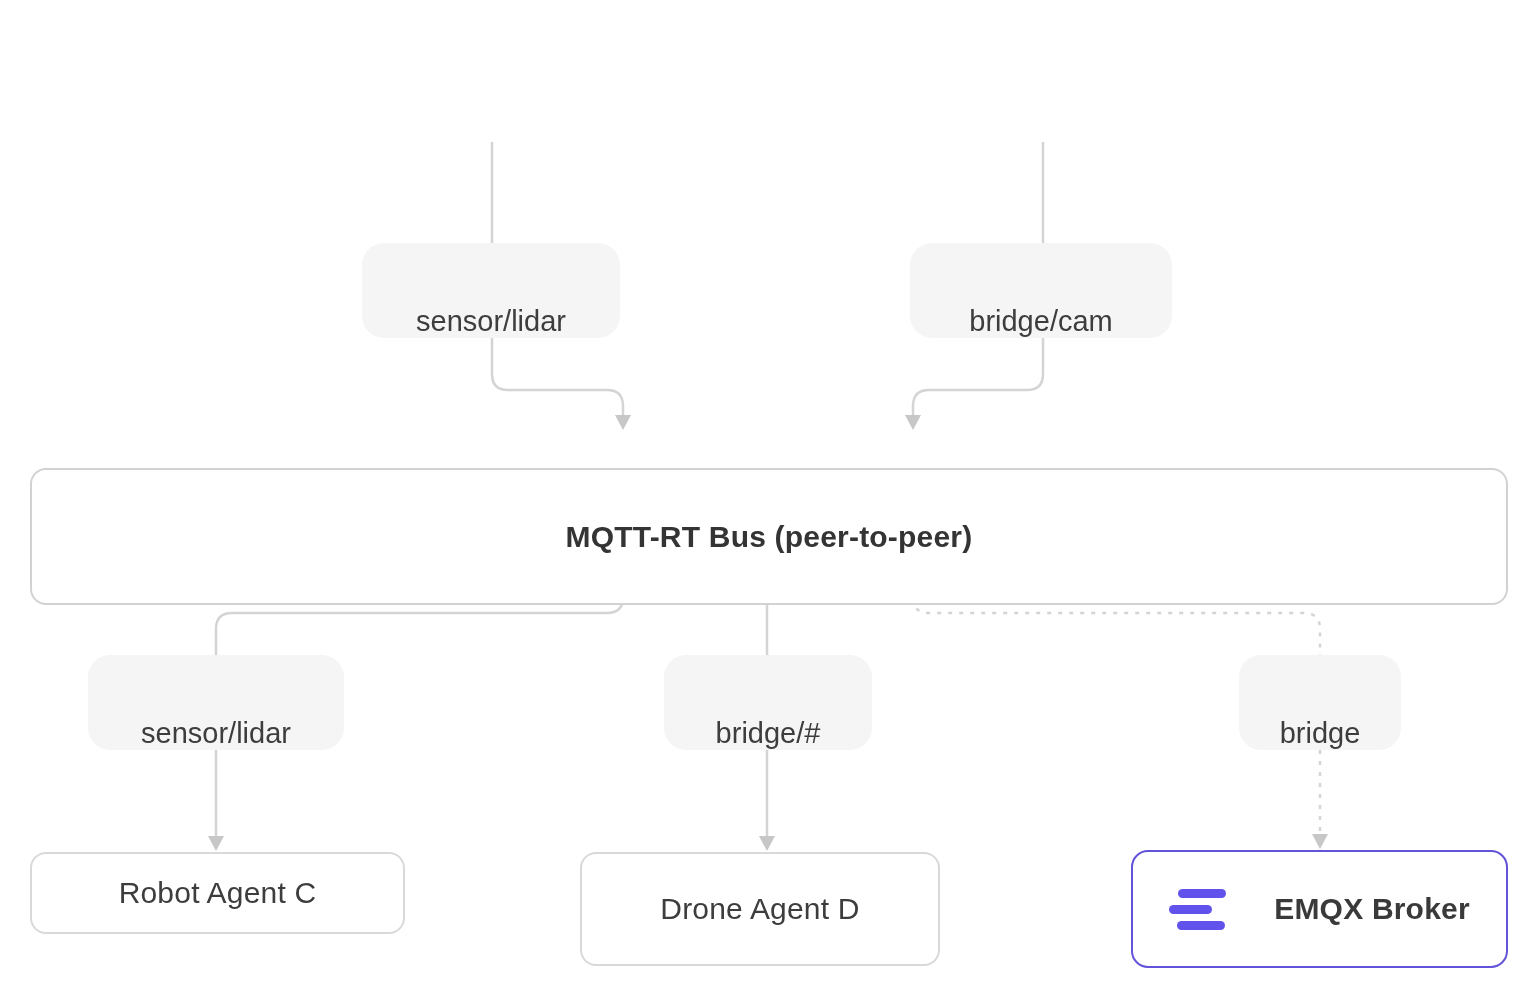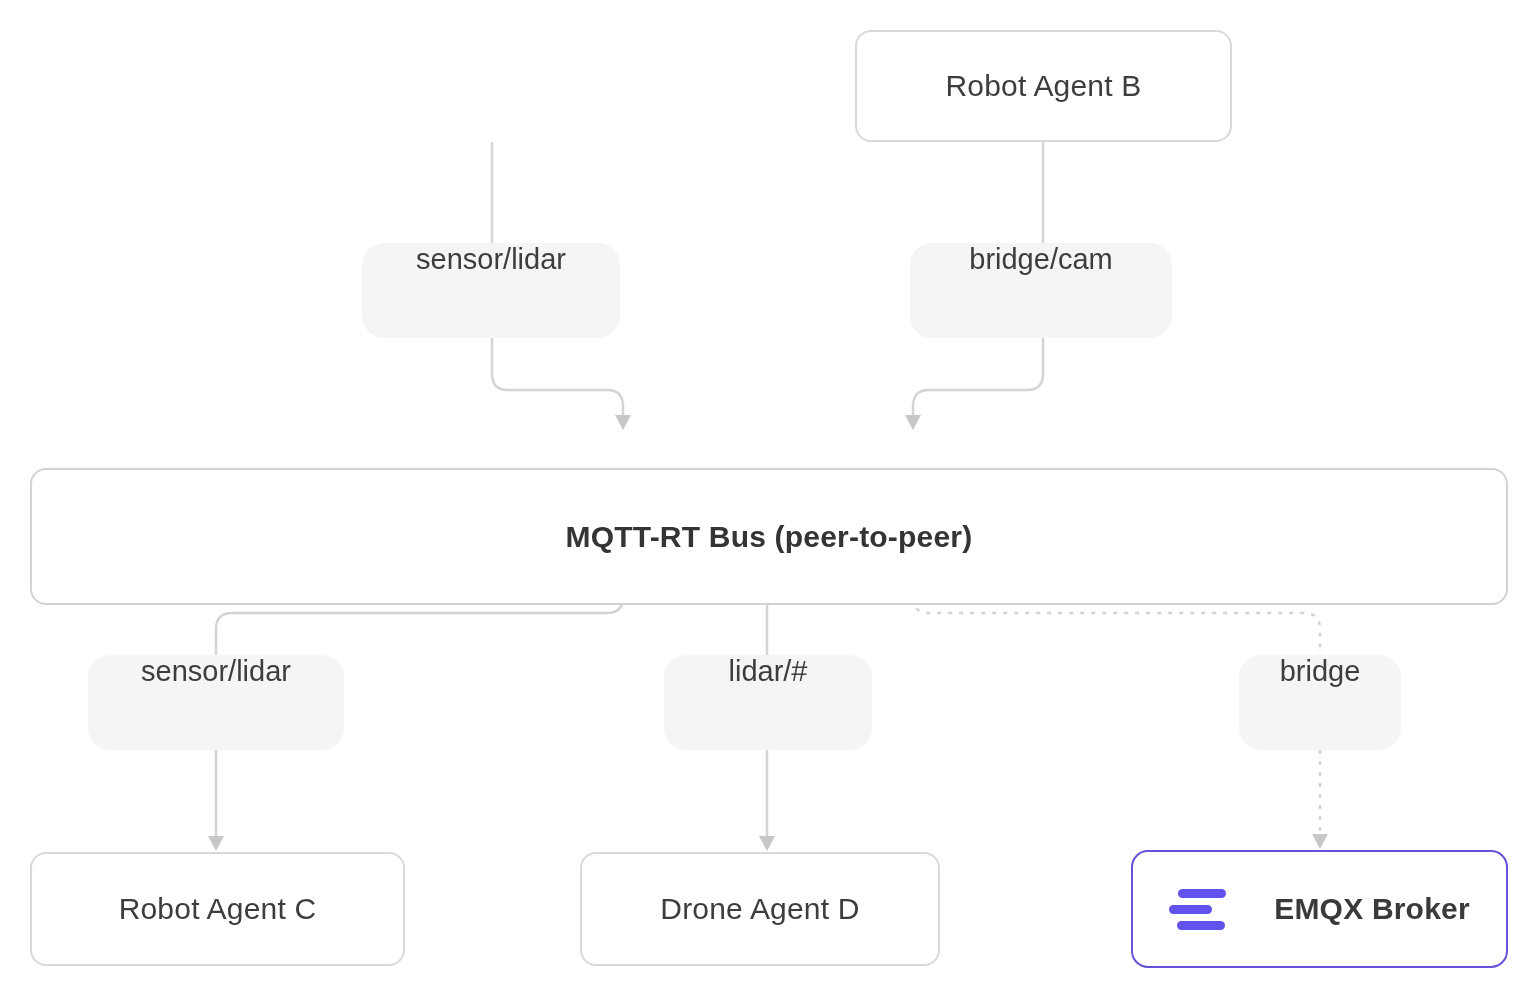--- a/index.html
+++ b/index.html
@@ -46,21 +46,21 @@
     font-weight: bold;
     color: #3a3a3a;
     gap: 24px;
   }
   .pill {
     position: absolute;
     box-sizing: border-box;
     background: #f5f5f5;
     border-radius: 22px;
     display: flex;
-    align-items: flex-start;
+    align-items: flex-end;
     justify-content: center;
     font-size: 29px;
     color: #3d3d3d;
   }
   .emqx-logo {
     position: relative;
     width: 57px;
     height: 41px;
     flex: 0 0 auto;
   }
@@ -97,49 +97,46 @@
     <g fill="#c7c7c7" stroke="none">
       <polygon points="615,415 631,415 623,430"></polygon>
       <polygon points="905,415 921,415 913,430"></polygon>
       <polygon points="208,836 224,836 216,851"></polygon>
       <polygon points="759,836 775,836 767,851"></polygon>
       <polygon points="1312,834 1328,834 1320,849"></polygon>
     </g>
   </svg>
 
 
-  <div class="node" style="left:855px; top:30px; width:377px; height:112px;">
-    <span>Robot Agent B</span>
-  </div>
 
   <div class="pill" style="left:362px; top:243px; width:258px; height:95px;">
     <span>sensor/lidar</span>
   </div>
 
   <div class="pill" style="left:910px; top:243px; width:262px; height:95px;">
     <span>bridge/cam</span>
   </div>
 
   <div class="node bus" style="left:30px; top:428px; width:1478px; height:137px;margin-top:40px;">
     <span>MQTT-RT Bus (peer-to-peer)</span>
   </div>
 
   <div class="pill" style="left:88px; top:655px; width:256px; height:95px;">
     <span>sensor/lidar</span>
   </div>
 
   <div class="pill" style="left:664px; top:655px; width:208px; height:95px;">
-    <span>lidar/#</span>
+    <span>bridge/#</span>
   </div>
 
   <div class="pill" style="left:1239px; top:655px; width:162px; height:95px;">
     <span>bridge</span>
   </div>
 
-  <div class="node" style="left:30px; top:852px; width:375px; height:114px;">
+  <div class="node" style="left:30px; top:852px; width:375px; height:82px;">
     <span>Robot Agent C</span>
   </div>
 
   <div class="node" style="left:580px; top:852px; width:360px; height:114px;">
     <span>Drone Agent D</span>
   </div>
 
   <div class="node emqx" style="left:1131px; top:850px; width:377px; height:118px;gap:48px;">
     <span class="emqx-logo">
       <span class="bar top"></span>

